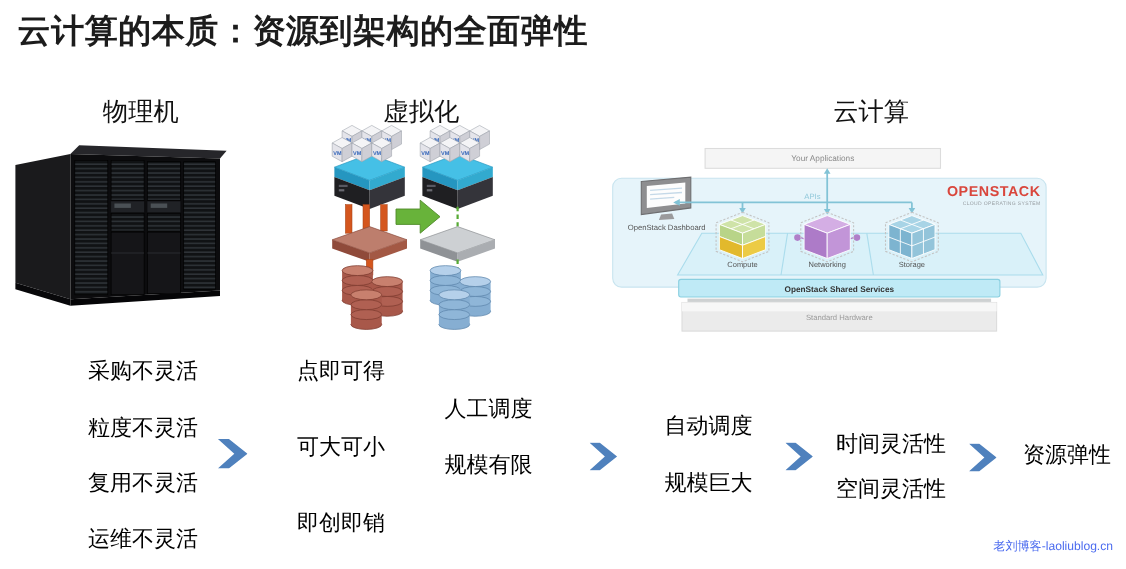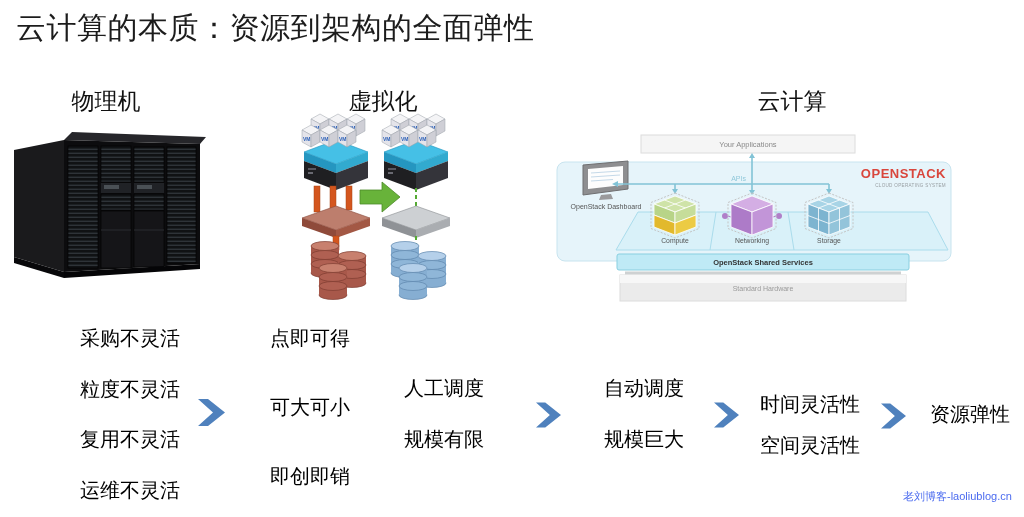--- a/index.html
+++ b/index.html
@@ -1,34 +1,34 @@
 <!DOCTYPE html>
 <html><head>
 <meta charset="utf-8">
 <style>
   html,body{margin:0;padding:0;}
   body{width:1024px;height:517px;position:relative;background:#fff;overflow:hidden;
        font-family:"Liberation Sans","DejaVu Sans",sans-serif;color:#111;}
   .abs{position:absolute;}
-  .page-title{left:16px;top:8px;font-size:30px;font-weight:normal;color:#1c1c1c;letter-spacing:.5px;white-space:nowrap;}
+  .page-title{left:16px;top:8px;font-size:30px;font-weight:bold;color:#1c1c1c;letter-spacing:.5px;white-space:nowrap;}
   .sec-head{top:86px;font-size:23px;color:#111;transform:translateX(-50%);white-space:nowrap;}
   .flow-col{display:flex;flex-direction:column;align-items:center;width:140px;text-align:center;
             font-size:20px;line-height:21px;color:#000;white-space:nowrap;gap:17px;}
   .gap29{gap:29.5px;} .gap30{gap:30px;}
   .two-line{line-height:24px;}
   .chev{display:block;}
   .watermark{left:903px;top:489px;font-size:11px;font-weight:400;color:#4b6bef;white-space:nowrap;}
   svg text{font-family:"Liberation Sans","DejaVu Sans",sans-serif;}
 </style>
 </head>
 <body>
 
 <div class="abs page-title">云计算的本质：资源到架构的全面弹性</div>
 
-<div class="abs sec-head" style="left:106px;">物理机</div>
+<div class="abs sec-head" style="left:128px;">物理机</div>
 <div class="abs sec-head" style="left:383px;">虚拟化</div>
 <div class="abs sec-head" style="left:792px;">云计算</div>
 
 <svg class="abs" style="left:12px;top:122px;" width="196" height="180" viewBox="0 0 196 180">
   <defs>
     <pattern id="slats" width="4" height="4" patternUnits="userSpaceOnUse">
       <rect width="4" height="4" fill="#101214"></rect>
       <rect y="2.6" width="4" height="1.4" fill="#2e3338"></rect>
     </pattern>
   </defs>
@@ -222,21 +222,21 @@
   <polygon points="0,0 10,0 27,13.5 10,27 0,27 15,13.5" fill="#4f81bd"></polygon>
 </svg>
 
 <div class="abs flow-col gap29" style="left:240px;top:328px;gap:48px;">
   <span>点即可得</span>
   <span>可大可小</span>
   <span>即创即销</span>
   <span>界面搞定</span>
 </div>
 
-<div class="abs flow-col gap30" style="left:374px;top:378px;">
+<div class="abs flow-col gap30" style="left:374px;top:362px;">
   <span>人工调度</span>
   <span>规模有限</span>
 </div>
 
 <svg class="abs chev" style="left:536px;top:402px;" width="25" height="26" viewBox="0 0 27 27">
   <polygon points="0,0 10,0 27,13.5 10,27 0,27 15,13.5" fill="#4f81bd"></polygon>
 </svg>
 
 <div class="abs flow-col gap30" style="left:574px;top:378px;">
   <span>自动调度</span>

